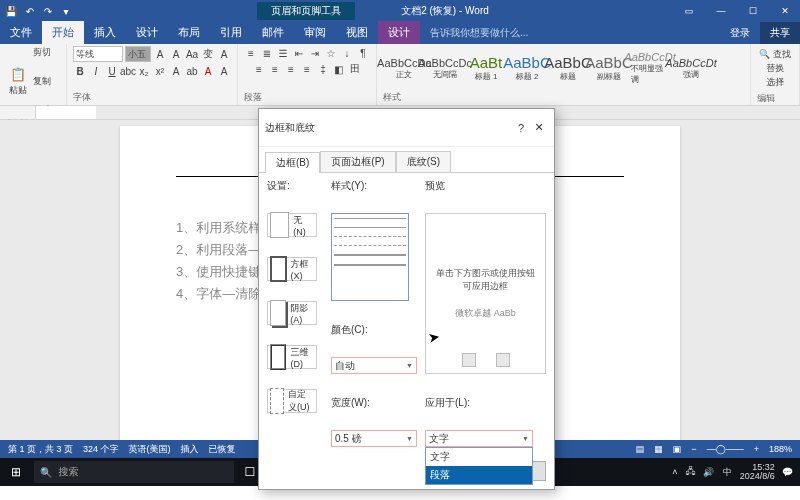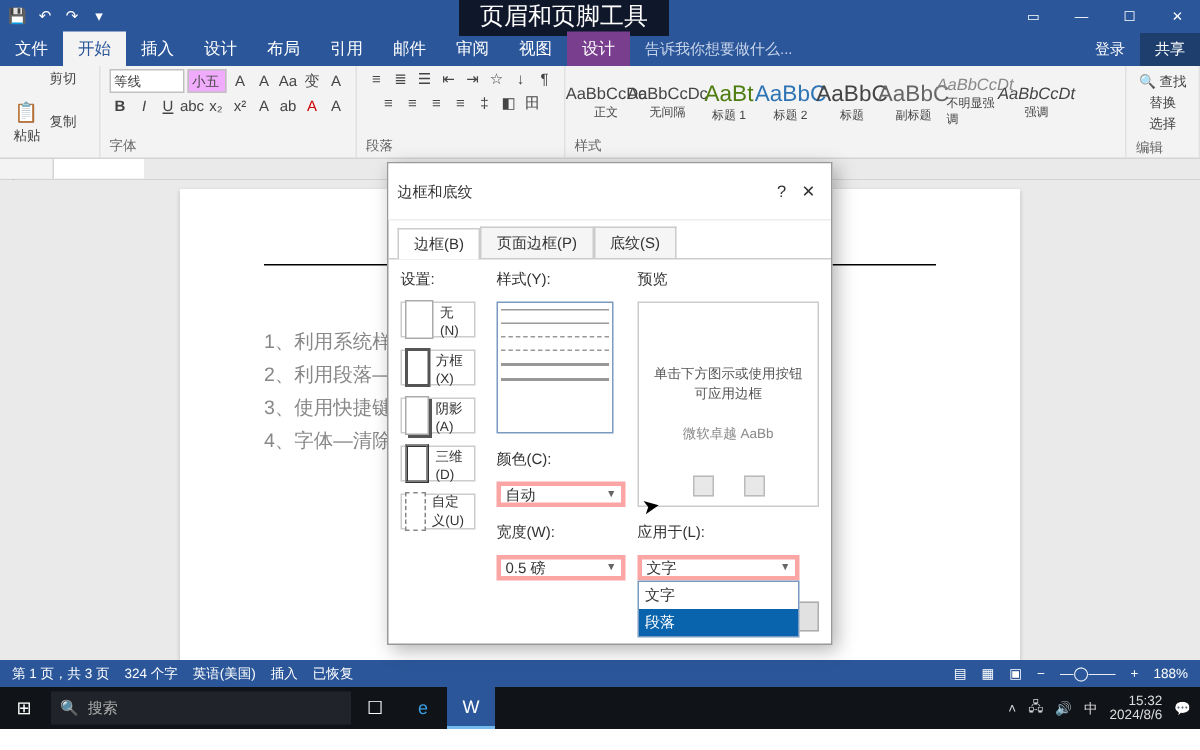--- a/index.html
+++ b/index.html
@@ -1,39 +1,39 @@
 <!DOCTYPE html>
 <html><head>
 <meta charset="utf-8">
 <style>
 *{margin:0;padding:0;box-sizing:border-box;font-family:"Microsoft YaHei","Segoe UI",sans-serif;-webkit-user-select:none}
 body{width:800px;height:500px;overflow:hidden;background:#fff;position:relative;font-size:10px}
 .titlebar{height:22px;background:#2b579a;display:flex;align-items:center;color:#fff;font-size:10px}
 .tb-qat{display:flex;gap:6px;padding:0 6px;align-items:center}
 .qat-ico{width:12px;height:12px;display:flex;align-items:center;justify-content:center;font-size:10px;color:#fff}
 .tb-mid{flex:1;display:flex;justify-content:center;gap:40px}
-.tb-ctx{background:#0f172a;padding:2px 14px;font-size:16px}
+.tb-ctx{background:#0c4a6e;padding:2px 14px;font-size:10px}
 .tb-doc{padding:2px 6px}
 .tb-win{display:flex;gap:2px}
 .tb-win span{width:30px;height:22px;display:flex;align-items:center;justify-content:center;font-size:9px}
 .tabbar{height:22px;background:#2b579a;display:flex;align-items:flex-end;color:#fff;font-size:11px}
 .tab{padding:4px 10px;cursor:pointer}
 .tab.active{background:#f3f3f3;color:#2b579a}
 .tab.ctx{background:#7a3e8f}
 .tellme{flex:1;padding:4px 10px;font-size:10px;color:#c7d4ea}
 .acct{padding:4px 10px;font-size:10px}
 .share{background:#1e3e6e;padding:4px 10px;font-size:10px}
 .ribbon{height:62px;background:#f3f3f3;border-bottom:1px solid #d4d4d4;display:flex;font-size:9px;color:#444}
 .rgroup{border-right:1px solid #e1e1e1;display:flex;flex-direction:column;padding:2px 6px 0}
 .rgroup-body{flex:1;display:flex;align-items:center;gap:3px}
 .rgroup-label{font-size:9px;color:#666;padding:1px 0}
 .rbtn{display:flex;flex-direction:column;align-items:center;gap:1px;padding:2px 3px}
 .rbtn-ico{width:16px;height:16px;font-size:13px;display:flex;align-items:center;justify-content:center}
 .fontname{width:50px;height:16px;border:1px solid #c0c0c0;background:#fff;font-size:9px;padding:0 2px;display:flex;align-items:center}
-.fontsize{width:26px;height:16px;border:1px solid #c0c0c0;background:#f0abfc;font-size:9px;padding:0 2px;display:flex;align-items:center}
+.fontsize{width:26px;height:16px;border:1px solid #c0c0c0;background:#a3a3a3;font-size:9px;padding:0 2px;display:flex;align-items:center}
 .fbtn{width:14px;height:14px;display:flex;align-items:center;justify-content:center;font-size:10px;border:1px solid transparent}
 .styles-gal{display:flex;gap:1px;padding:1px}
 .style-item{width:40px;height:42px;border:1px solid transparent;display:flex;flex-direction:column;align-items:center;justify-content:center;font-size:8px;color:#444}
 .style-prev{font-size:11px}
 .style-prev.big{font-size:15px}
 .edit-col{display:flex;flex-direction:column;gap:1px;font-size:9px;padding:2px}
 .ruler{height:14px;background:#fff;border-bottom:1px solid #d4d4d4;display:flex}
 .ruler-left{width:36px;background:#f3f3f3;border-right:1px solid #d4d4d4}
 .ruler-main{flex:1;background:linear-gradient(to right,#fff 0,#fff 60px,#eaeaea 60px,#eaeaea 100%)}
 .page-area{height:320px;background:#eaeaea;display:flex;justify-content:center;overflow:hidden;position:relative}
@@ -52,30 +52,30 @@
 .clock{text-align:right;line-height:1}
 
 .dialog{position:absolute;left:258px;top:108px;width:297px;background:#fff;border:1px solid #999;box-shadow:3px 3px 12px rgba(0,0,0,.3);font-size:10px;color:#333}
 .dlg-title{height:38px;background:#fff;display:flex;align-items:center;padding:0 6px;border-bottom:1px solid #eee}
 .dlg-title .t{flex:1;font-size:10px}
 .dlg-title .c{width:18px;text-align:center;font-size:11px}
 .dlg-tabs{display:flex;padding:4px 6px 0;gap:0}
 .dlg-tab{padding:3px 10px;border:1px solid #ccc;border-bottom:none;background:#f5f5f5;font-size:10px}
 .dlg-tab.active{background:#fff;position:relative;top:1px}
 .dlg-body{border-top:1px solid #ccc;padding:6px 8px;display:flex;gap:8px}
-.dlg-col{display:flex;flex-direction:column;gap:8px}
+.dlg-col{display:flex;flex-direction:column;gap:20px}
 .dlg-lbl{font-size:10px}
 .preset{width:50px;height:24px;border:1px solid #ccc;display:flex;align-items:center;gap:4px;padding:2px}
 .preset .thumb{width:20px;height:26px;border:1px solid #aaa;background:#fff}
 .preset .pl{font-size:9px}
 .style-list{width:78px;height:88px;border:1px solid #7a9ac0;background:#fff;padding:2px;display:flex;flex-direction:column;gap:4px;overflow:hidden}
 .sl-line{height:1px;background:#999;margin:2px 0}
 .sl-dash{height:0;border-top:1px dashed #999;margin:2px 0}
 .lblfield{font-size:10px;margin-top:2px}
-.combo{height:17px;border:3px solid #fca5a5;background:#fff;display:flex;align-items:center;padding:0 3px;font-size:10px}
+.combo{height:17px;border:1px solid #fca5a5;background:#fff;display:flex;align-items:center;padding:0 3px;font-size:10px}
 .combo .arr{margin-left:auto;font-size:7px;color:#666}
 .preview-box{border:1px solid #ccc;flex:1;min-height:112px;display:flex;flex-direction:column;align-items:center;justify-content:center;gap:14px;position:relative;padding:6px}
 .prev-hint{font-size:9px;text-align:center;color:#555}
 .prev-sample{font-size:9px;color:#888}
 .prev-handles{position:absolute;bottom:6px;display:flex;gap:20px}
 .handle{width:14px;height:14px;background:#e8e8e8;border:1px solid #bbb}
 .apply-combo{width:108px}
 .dropdown{position:absolute;left:0;top:17px;width:108px;border:1px solid #7a9ac0;background:#fff;z-index:5}
 .dd-item{padding:2px 4px;font-size:10px}
 .dd-item.sel{background:#0a64ad;color:#fff}
@@ -88,20 +88,21 @@
 
 <div class="titlebar">
   <div class="tb-qat">
     <span class="qat-ico">💾</span>
     <span class="qat-ico">↶</span>
     <span class="qat-ico">↷</span>
     <span class="qat-ico">▾</span>
   </div>
   <div class="tb-mid">
     <span class="tb-ctx">页眉和页脚工具</span>
+    <span class="tb-doc">文档2 (恢复) - Word</span>
   </div>
   <div class="tb-win">
     <span>▭</span>
     <span>—</span>
     <span>☐</span>
     <span>✕</span>
   </div>
 </div>
 
 <div class="tabbar">

